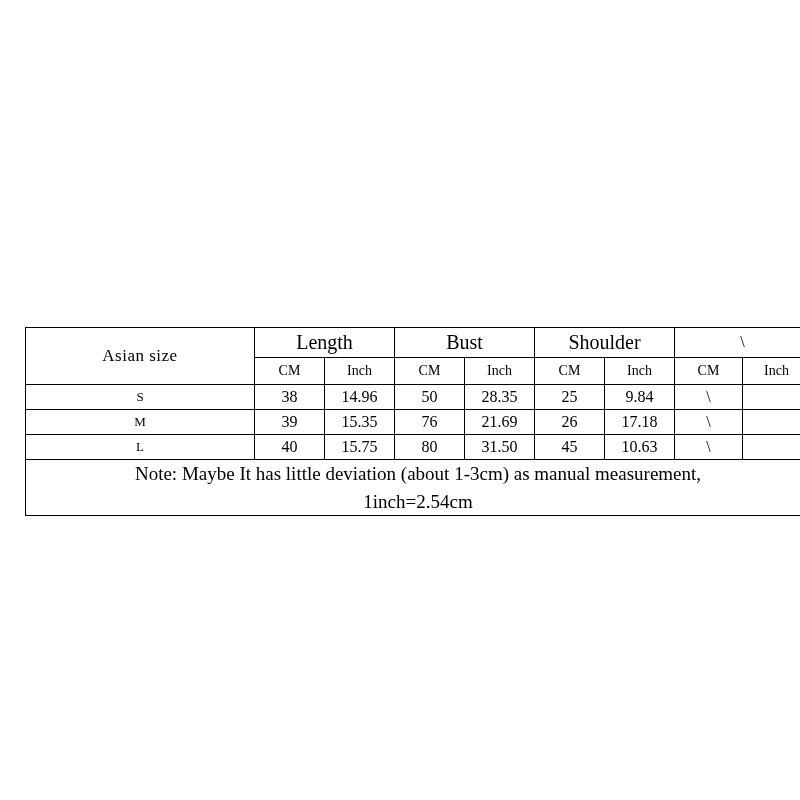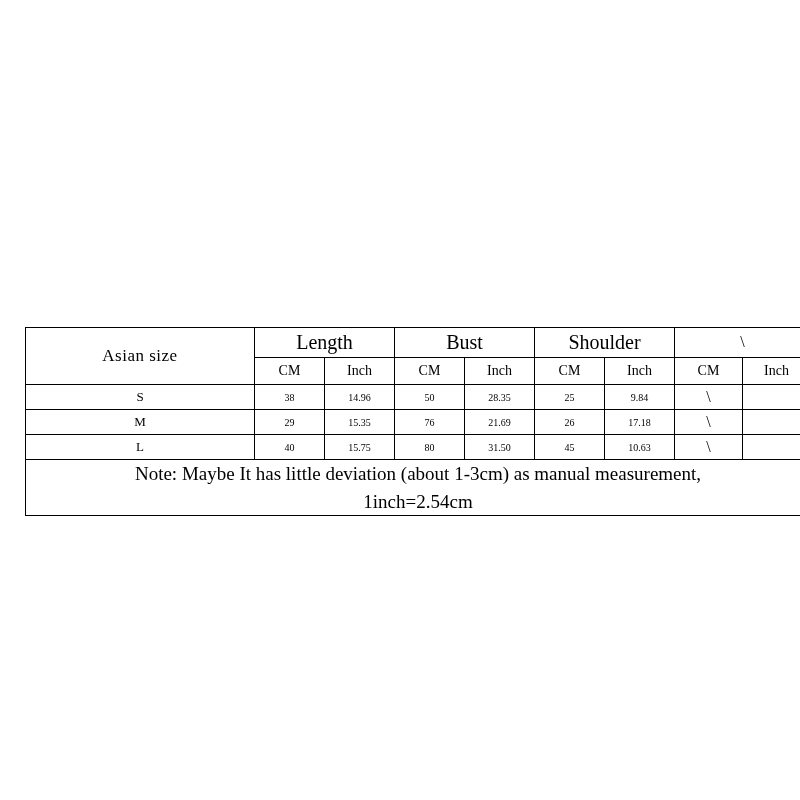--- a/index.html
+++ b/index.html
@@ -59,21 +59,21 @@
     height: 26px;
   }
 
   .size-label {
     font-weight: bold;
     font-size: 13px;
     height: 24px;
   }
 
   .data-cell {
-    font-size: 10px;
+    font-size: 16px;
     height: 24px;
   }
 
   .backslash {
     font-size: 16px;
     font-weight: normal;
   }
 
   .note-cell {
     font-size: 19px;
@@ -117,21 +117,21 @@
         <td class="data-cell">50</td>
         <td class="data-cell">28.35</td>
         <td class="data-cell">25</td>
         <td class="data-cell">9.84</td>
         <td class="data-cell backslash">\</td>
         <td class="data-cell"></td>
       </tr>
 
       <tr>
         <td class="size-label">M</td>
-        <td class="data-cell">29</td>
+        <td class="data-cell">39</td>
         <td class="data-cell">15.35</td>
         <td class="data-cell">76</td>
         <td class="data-cell">21.69</td>
         <td class="data-cell">26</td>
         <td class="data-cell">17.18</td>
         <td class="data-cell backslash">\</td>
         <td class="data-cell"></td>
       </tr>
 
       <tr>

